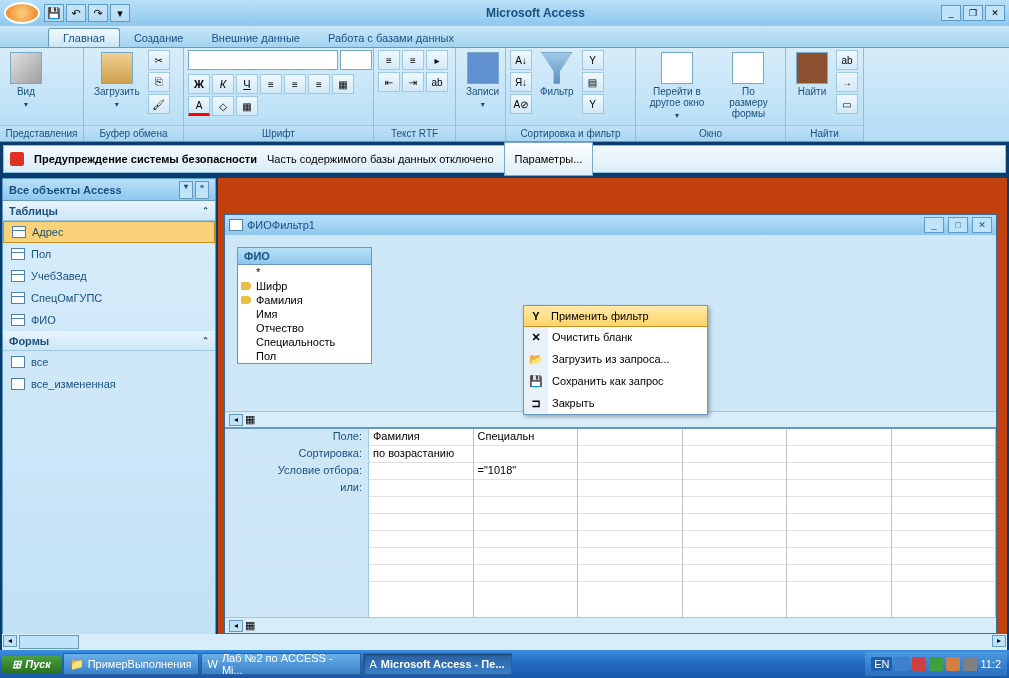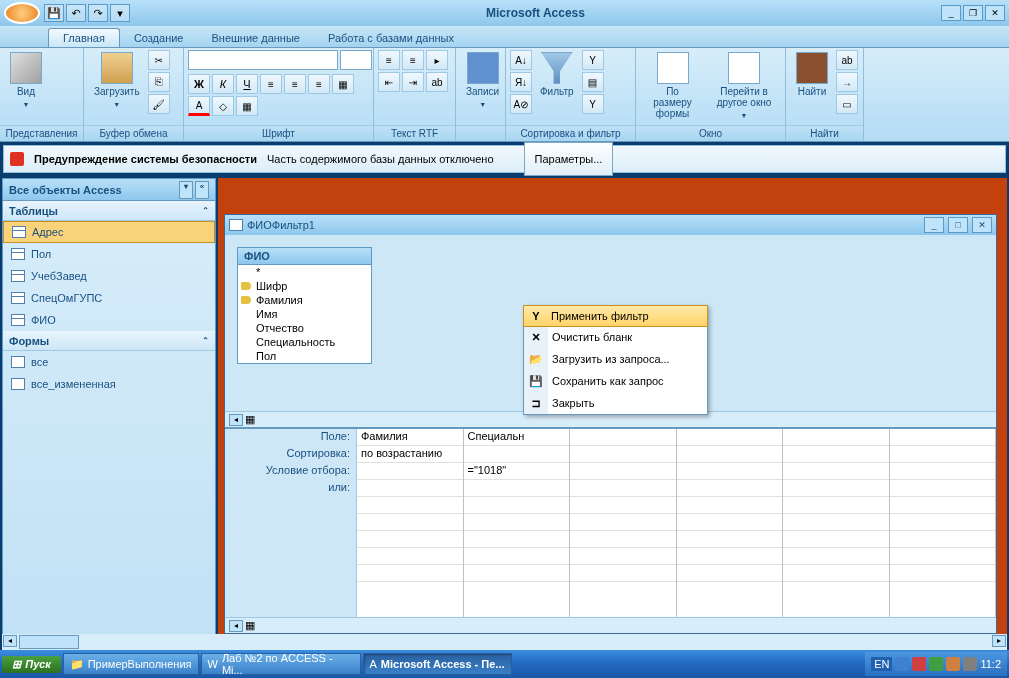--- a/index.html
+++ b/index.html
@@ -24,21 +24,21 @@
 .big-btn { display:flex; flex-direction:column; align-items:center; padding:2px 6px; gap:2px; }
 .big-btn .ico { width:32px; height:32px; background:#fff; border:1px solid #7aa8c8; }
 .big-btn span { font-size:10px; color:#1a5080; text-align:center; line-height:11px; }
 .sm-col { display:flex; flex-direction:column; gap:2px; }
 .sm-btn { width:22px; height:20px; background:linear-gradient(#f0f8fd,#d2e9f7); border:1px solid #9ec9e6; display:flex; align-items:center; justify-content:center; font-size:10px; }
 .combo { width:150px; height:20px; background:#fff; border:1px solid #7aa8c8; margin-bottom:2px; }
 .sm-row { display:flex; gap:2px; }
 
 .security-bar { height:28px; background:linear-gradient(#f2f9fd,#dcedf9); border:1px solid #8fbfde; margin:3px; display:flex; align-items:center; padding:0 6px; gap:10px; }
 .shield { width:14px; height:14px; background:#e03020; border-radius:2px; }
-.sec-btn { padding:10px 10px; border:1px solid #7aa8c8; background:linear-gradient(#fefefe,#e0eef8);margin-left:20px; }
+.sec-btn { padding:10px 10px; border:1px solid #7aa8c8; background:linear-gradient(#fefefe,#e0eef8); }
 
 .workspace { display:flex; height:470px; }
 .nav-pane { width:214px; background:linear-gradient(#d8edfa,#c1e1f5); border:1px solid #5a9bc7; margin:2px; display:flex; flex-direction:column; }
 .nav-head { height:22px; background:linear-gradient(#b8e0f8,#8ec7ed); display:flex; align-items:center; padding:0 6px; justify-content:space-between; border-bottom:1px solid #6798bd; font-weight:bold; color:#1a5080; }
 .nav-cat { height:20px; background:linear-gradient(#e8f4fc,#cde7f7); padding:2px 6px; font-weight:bold; color:#1a5080; border-bottom:1px solid #9ec9e6; display:flex; justify-content:space-between; align-items:center; }
 .nav-item { height:22px; display:flex; align-items:center; padding:0 8px; gap:6px; color:#1a5080; }
 .nav-item.sel { background:#f9d27a; border:1px solid #c89020; }
 .tbl-ico { width:14px; height:12px; background:#fff; border:1px solid #5080b0; display:inline-block; position:relative; }
 .tbl-ico::before { content:''; position:absolute; top:3px; left:0; right:0; height:1px; background:#5080b0; }
 .frm-ico { width:14px; height:12px; background:#fff; border:1px solid #5080b0; display:inline-block; }
@@ -51,21 +51,21 @@
 .subwin-body { display:flex; flex-direction:column; height:calc(100% - 20px); }
 .qbe-top { flex:1; display:flex; align-items:flex-start; padding:12px; position:relative; }
 .field-list { width:135px; background:#fff; border:1px solid #5a9bc7; }
 .fl-head { background:linear-gradient(#b8e0f8,#8ec7ed); padding:2px 6px; font-weight:bold; color:#1a5080; border-bottom:1px solid #6798bd; }
 .fl-item { padding:1px 6px 1px 18px; position:relative; }
 .fl-item.key::before { content:''; position:absolute; left:3px; top:3px; width:10px; height:8px; background:#e6c040; border-radius:2px 5px 5px 2px; }
 .scroll-h { height:16px; background:#d8edfa; border-top:1px solid #9ec9e6; display:flex; align-items:center; padding:0 4px; }
 .scroll-arrow { width:14px; height:12px; background:#bfe4f9; border:1px solid #6798bd; font-size:8px; text-align:center; }
 
 .qbe-grid { background:#fff; border-top:2px solid #6798bd; display:flex; height:190px; }
-.grid-labels { width:132px; background:#cde7f7; border-right:1px solid #9ec9e6; }
+.grid-labels { width:144px; background:#cde7f7; border-right:1px solid #9ec9e6; }
 .grid-labels div { height:17px; text-align:right; padding:1px 6px; color:#1a5080; border-bottom:1px solid #d0e5f3; }
 .grid-cols { flex:1; display:flex; overflow:hidden; }
 .gcol { width:115px; border-right:1px solid #c0c0c0; }
 .gcol div { height:17px; padding:1px 4px; border-bottom:1px solid #e0e0e0; overflow:hidden; white-space:nowrap; }
 
 .ctx-menu { position:absolute; left:298px; top:70px; width:185px; background:linear-gradient(90deg,#e8f0f8 0,#e8f0f8 24px,#fff 24px); border:1px solid #6798bd; box-shadow:2px 2px 4px rgba(0,0,0,0.3); z-index:100; }
 .ctx-item { height:22px; display:flex; align-items:center; padding:0 6px 0 28px; position:relative; }
 .ctx-item.hover { background:linear-gradient(#ffe9a8,#ffd468); border:1px solid #c89020; margin:-1px; padding:0 5px 0 27px; }
 .ctx-ico { position:absolute; left:4px; width:16px; height:16px; display:flex; align-items:center; justify-content:center; font-size:11px; font-weight:bold; }
 
@@ -202,26 +202,26 @@
           <div class="sm-btn">▤</div>
           <div class="sm-btn">Y</div>
         </div>
     </div>
     <div class="group-label">Сортировка и фильтр</div>
   </div>
   <div class="group" style="width:150px">
     <div class="group-body">
       <div class="big-btn">
           <div class="ico"></div>
-          <span>По размеру формы</span>
+          <span>Перейти в другое окно</span>
+          <span style="font-size:7px">▼</span>
         </div>
       <div class="big-btn">
           <div class="ico"></div>
-          <span>Перейти в другое окно</span>
-          <span style="font-size:7px">▼</span>
+          <span>По размеру формы</span>
         </div>
     </div>
     <div class="group-label">Окно</div>
   </div>
   <div class="group" style="width:78px">
     <div class="group-body">
       <div class="big-btn">
           <div class="ico" style="background:#8a5030"></div>
           <span>Найти</span>
         </div>

